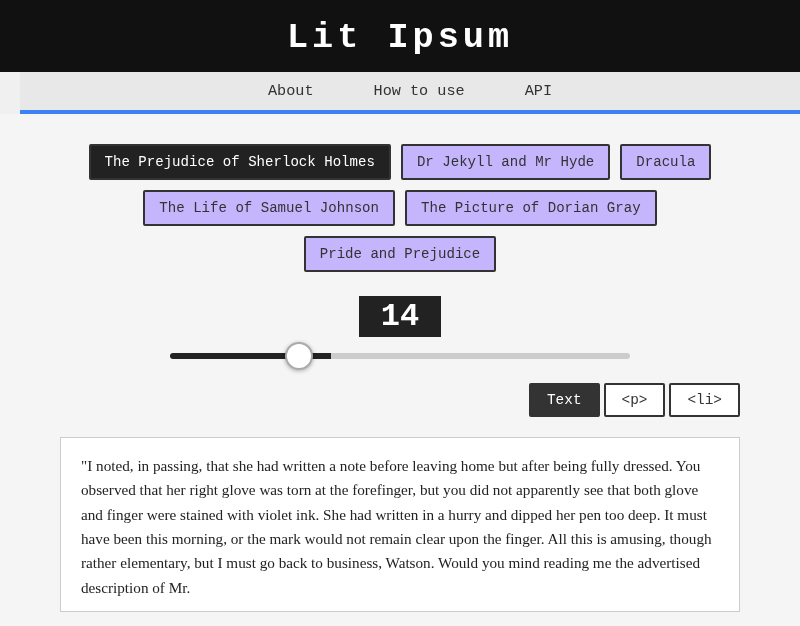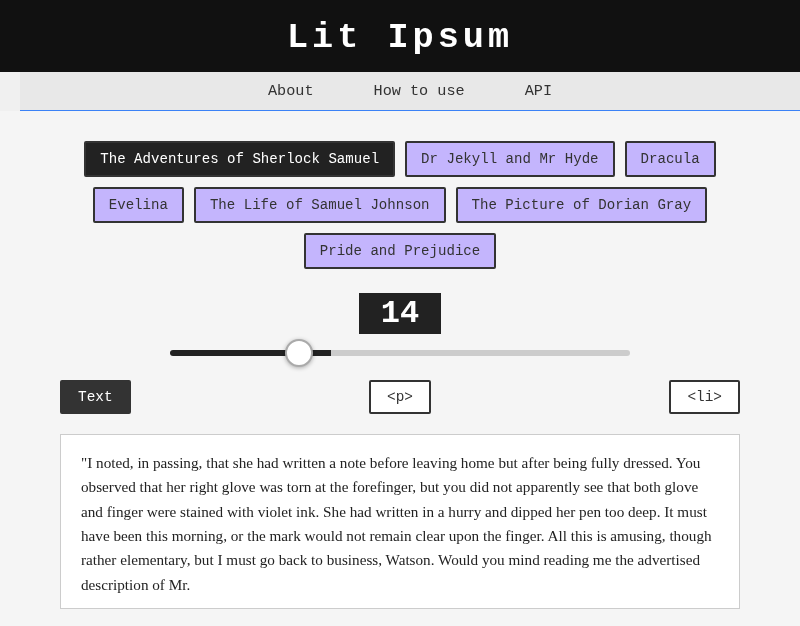--- a/index.html
+++ b/index.html
@@ -27,21 +27,21 @@
     #header h1 {
       font-family: 'Courier New', Courier, monospace;
       font-size: 2.2rem;
       letter-spacing: 4px;
       font-weight: bold;
     }
 
     
     #nav {
       background: #e8e8e8;
-      border-bottom: 1px solid #3b82f6;
+      border-bottom: 4px solid #3b82f6;
       display: flex;
       justify-content: center;
       gap: 60px;
       padding: 10px 0;
       margin-left: 20px;
     }
 
     .nav-link {
       font-family: 'Courier New', Courier, monospace;
       font-size: 0.95rem;
@@ -134,21 +134,21 @@
       height: 28px;
       border-radius: 50%;
       background: #fff;
       border: 2px solid #aaa;
       cursor: pointer;
     }
 
     
     #format-buttons {
       display: flex;
-      justify-content: space-between;
+      justify-content: flex-end;
       gap: 4px;
       margin-bottom: 20px;
     }
 
     .format-btn {
       border: 2px solid #333;
       background: #fff;
       color: #333;
       padding: 7px 16px;
       font-family: 'Courier New', Courier, monospace;
@@ -202,24 +202,23 @@
 
 <a class="nav-link" href="#">About</a>
     <a class="nav-link" href="#">How to use</a>
     <a class="nav-link" href="#">API</a>
   </nav>
 
 <div id="main">
 
   <div id="book-grid">
 
-  <button class="book-btn active">The Adventures of Sherlock Samuel</button>
+  <button class="book-btn active">The Prejudice of Sherlock Holmes</button>
       <button class="book-btn">Dr Jekyll and Mr Hyde</button>
       <button class="book-btn">Dracula</button>
-      <button class="book-btn">Evelina</button>
       <button class="book-btn">The Life of Samuel Johnson</button>
       <button class="book-btn">The Picture of Dorian Gray</button>
       <button class="book-btn">Pride and Prejudice</button>
     </div>
 
   <div id="number-display">
     <div class="number-box">14</div>
   </div>
 
   <div id="slider-container">

